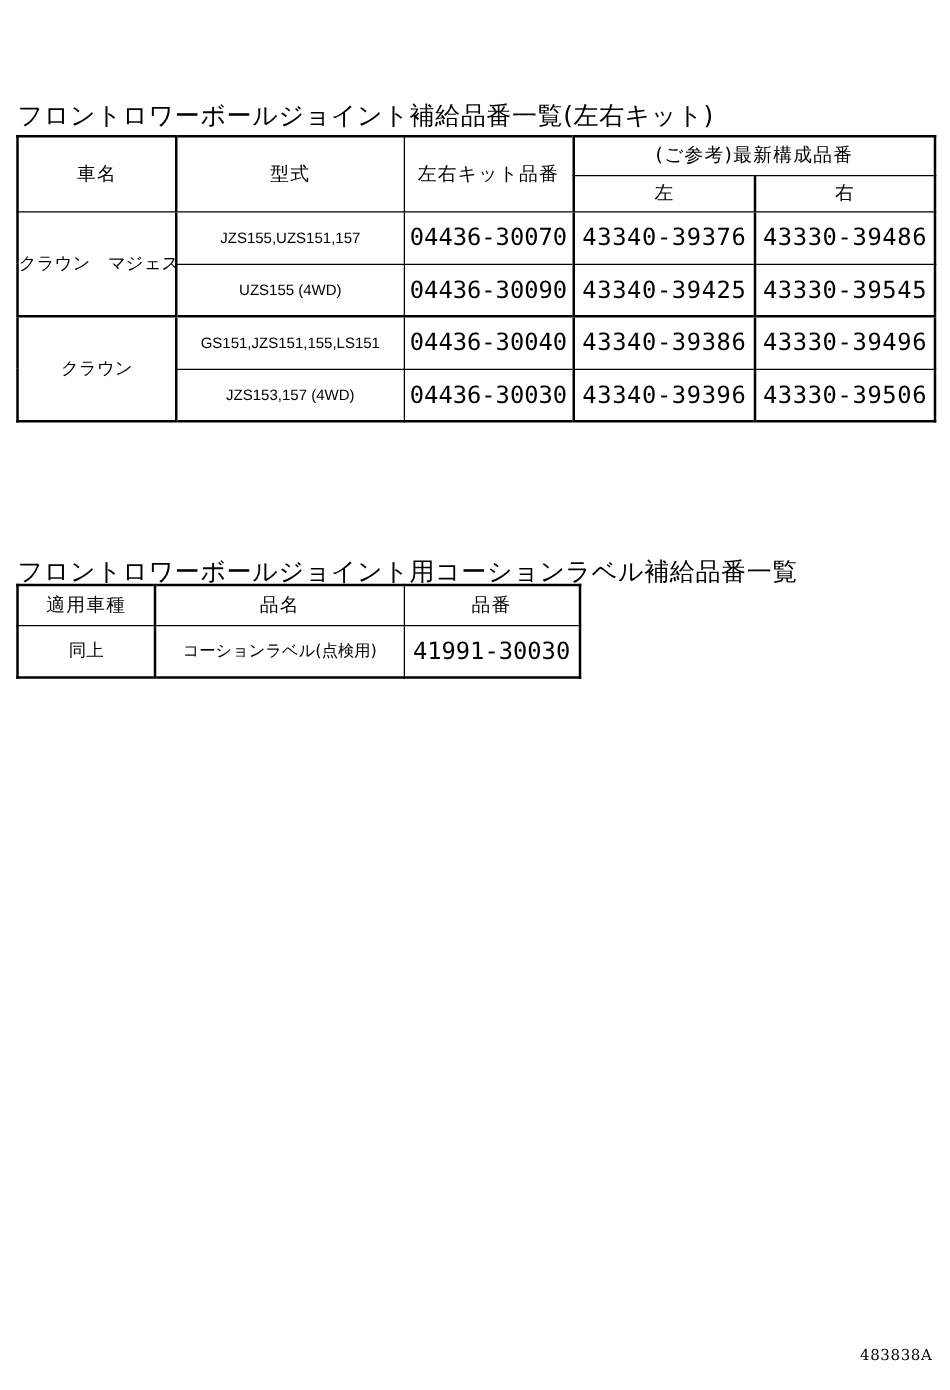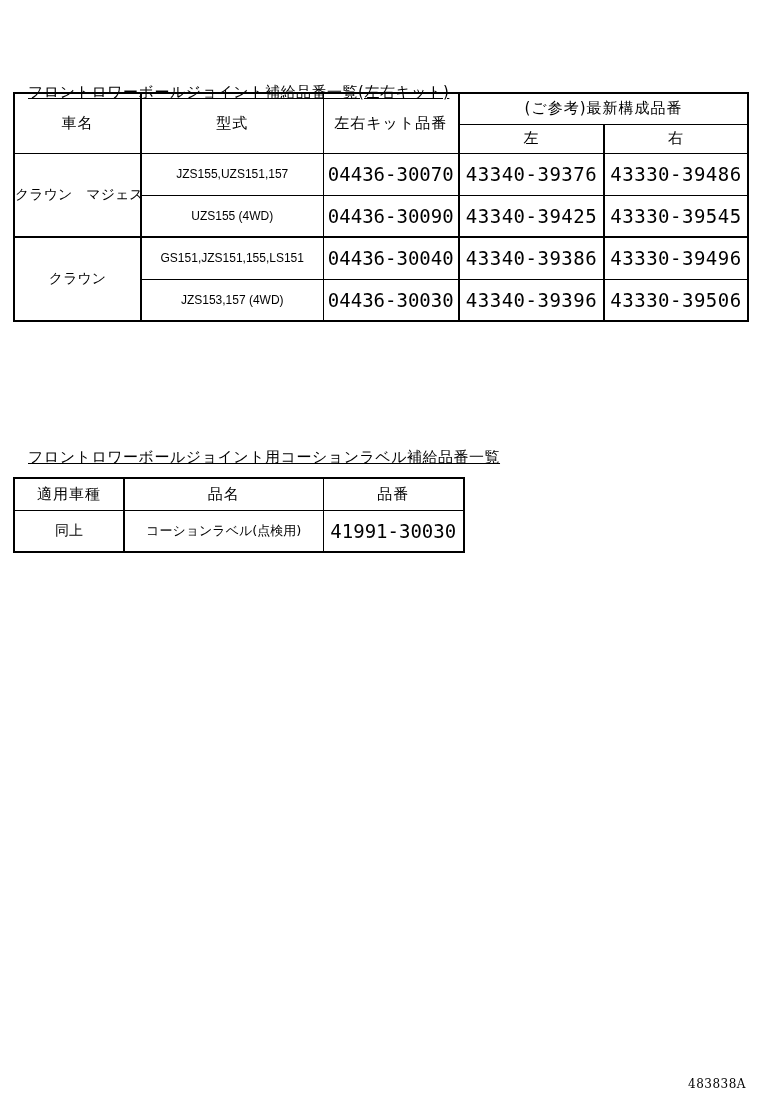--- a/index.html
+++ b/index.html
@@ -11,38 +11,37 @@
     position: relative;
     width: 760px;
     height: 1112px;
     background: #ffffff;
     color: #000000;
     font-family: "DejaVu Sans", sans-serif;
     overflow: hidden;
   }
   .tbl-title {
     position: absolute;
-    left: 28px;
-    font-size: 15px;
+    left: 14px;
+    font-size: 20px;
     line-height: 17px;
     letter-spacing: 0.5px;
     white-space: nowrap;
-    text-decoration: underline;
   }
   #title1 { top: 84px; }
   #title2 { top: 449px; }
 
   table.tbl {
     position: absolute;
     border-collapse: collapse;
     table-layout: fixed;
     border: 2px solid #000;
   }
-  #table1 { left: 13px; top: 92px; width: 734px; }
-  #table2 { left: 13px; top: 477px; width: 450px; }
+  #table1 { left: 13px; top: 108px; width: 734px; }
+  #table2 { left: 13px; top: 467px; width: 450px; }
 
   table.tbl th, table.tbl td {
     border: 1px solid #000;
     text-align: center;
     vertical-align: middle;
     padding: 0;
     font-weight: normal;
     overflow: hidden;
     white-space: nowrap;
   }

